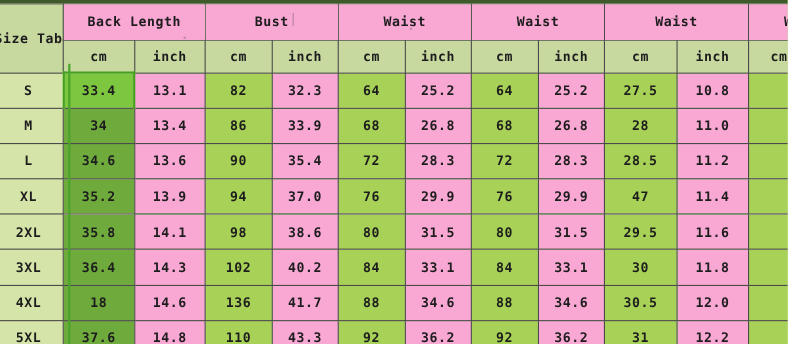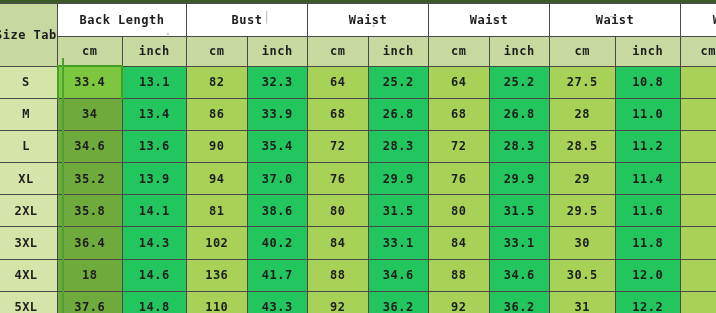--- a/index.html
+++ b/index.html
@@ -43,21 +43,21 @@
     font-weight: bold;
     color: #1d1d1d;
     font-size: 12px;
     letter-spacing: 0.5px;
     white-space: nowrap;
     overflow: hidden;
   }
 
   
   th.group-head {
-    background: #ffffff;
+    background: #f9a8d4;
     height: 32px;
     font-size: 13px;
     text-align: left;
     padding-left: 10px;
     position: relative;
   }
   th.group-head .ghost {
     position: absolute;
     color: rgba(70,70,70,0.30);
     font-weight: bold;
@@ -83,21 +83,21 @@
 
   td.size-cell {
     background: #d5e4a8;
     font-size: 13px;
   }
   td.cm-cell {
     background: #a8d257;
     font-size: 12px;
   }
   td.inch-cell {
-    background: #22c55e;
+    background: #f9a8d4;
     font-size: 12px;
   }
   
   td.cm-cell.dark {
     background: #6faa3c;
   }
   
   td.cm-cell.dark.highlight {
     background: #7dc63f;
     border-left: 2px solid #45a021;
@@ -219,29 +219,29 @@
         <tr>
           <td class="size-cell">XL</td>
           <td class="cm-cell dark">35.2</td>
           <td class="inch-cell">13.9</td>
           <td class="cm-cell">94</td>
           <td class="inch-cell">37.0</td>
           <td class="cm-cell">76</td>
           <td class="inch-cell">29.9</td>
           <td class="cm-cell">76</td>
           <td class="inch-cell">29.9</td>
-          <td class="cm-cell">29</td>
+          <td class="cm-cell">47</td>
           <td class="inch-cell">11.4</td>
           <td class="cm-cell empty-cell"></td>
         </tr>
         <tr>
           <td class="size-cell">2XL</td>
           <td class="cm-cell dark">35.8</td>
           <td class="inch-cell">14.1</td>
-          <td class="cm-cell">81</td>
+          <td class="cm-cell">98</td>
           <td class="inch-cell">38.6</td>
           <td class="cm-cell">80</td>
           <td class="inch-cell">31.5</td>
           <td class="cm-cell">80</td>
           <td class="inch-cell">31.5</td>
           <td class="cm-cell">29.5</td>
           <td class="inch-cell">11.6</td>
           <td class="cm-cell empty-cell"></td>
         </tr>
         <tr>

